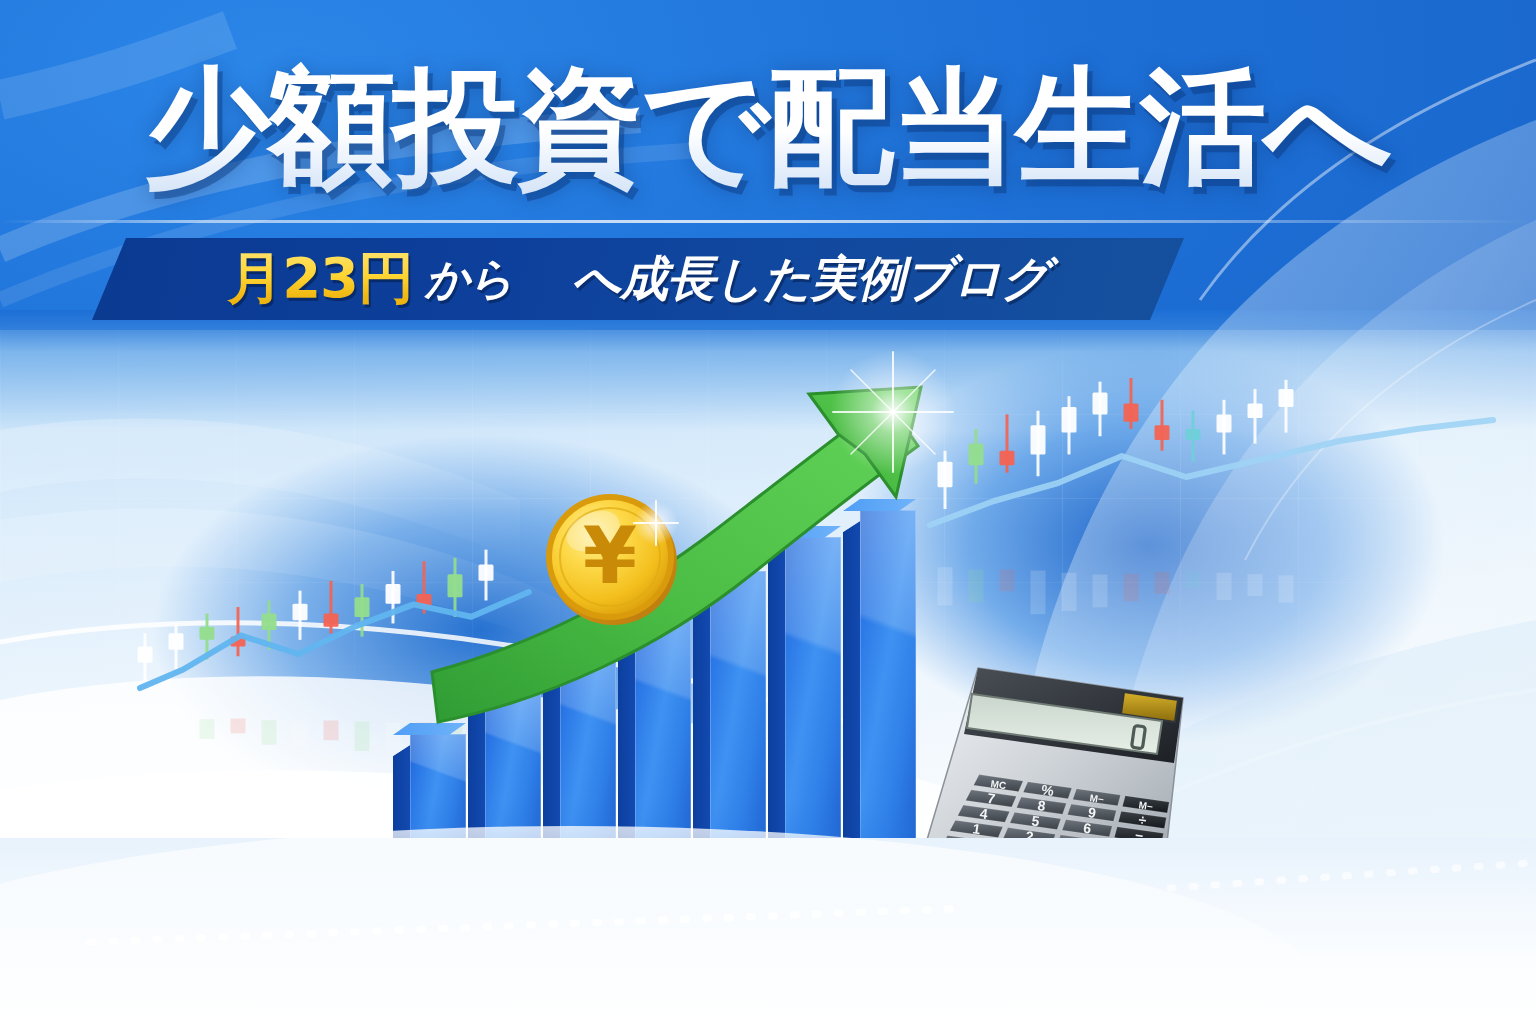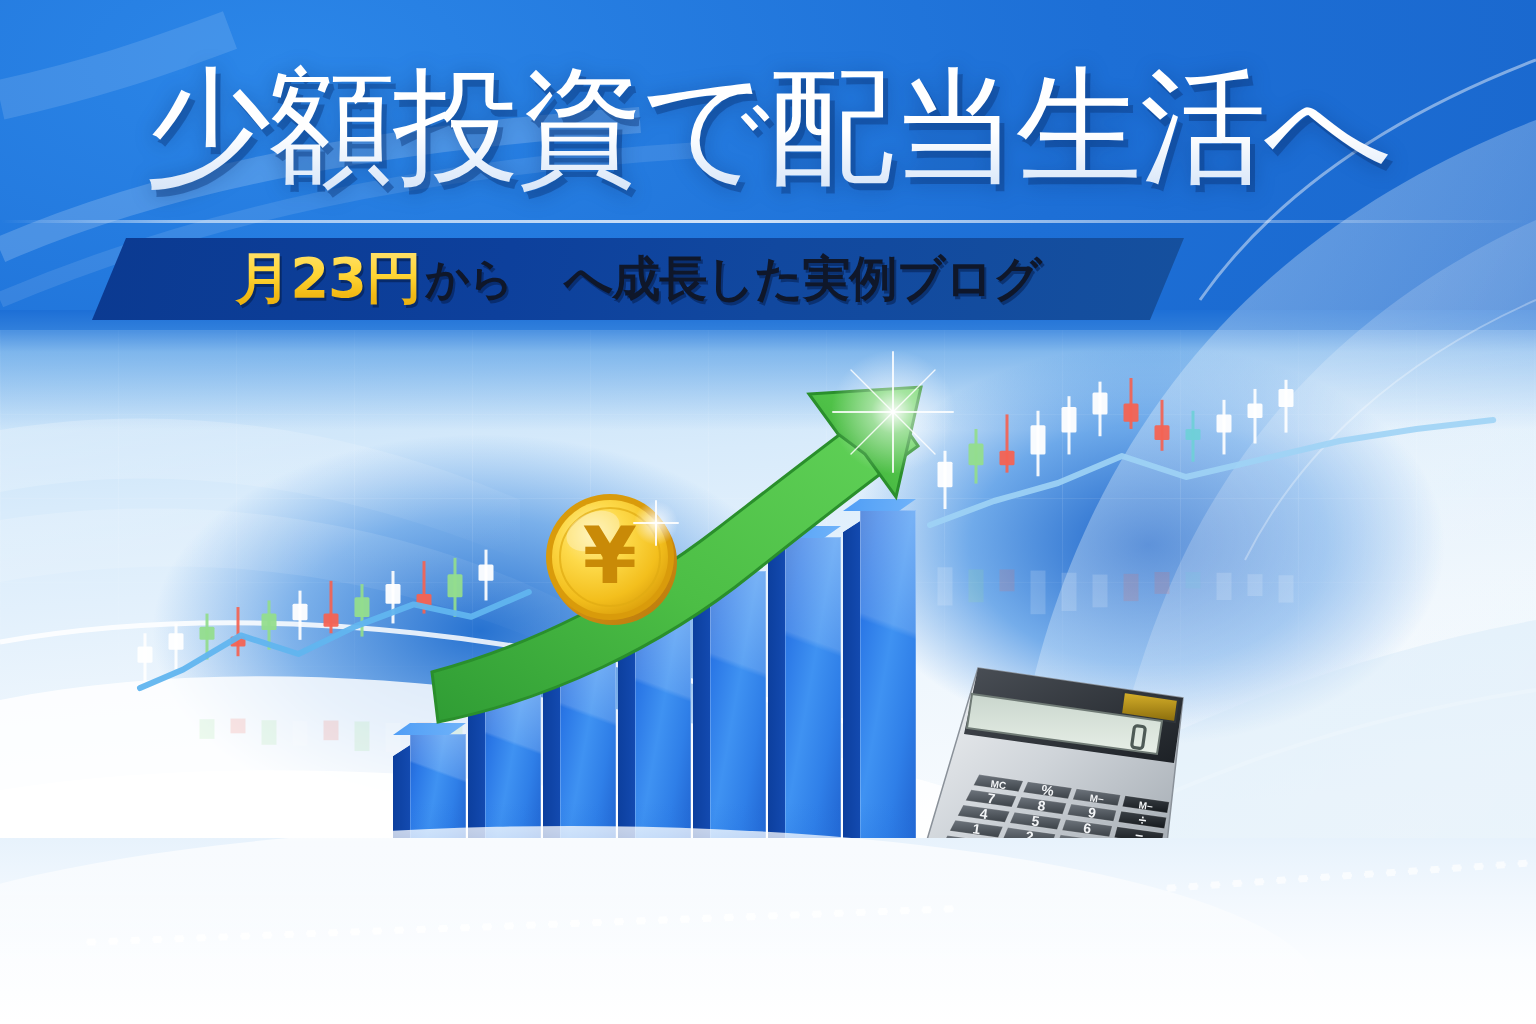--- a/index.html
+++ b/index.html
@@ -47,52 +47,53 @@
   .hairline{
     position:absolute;left:0;right:0;top:220px;height:3px;
     background:linear-gradient(90deg,rgba(255,255,255,0) 0%,rgba(255,255,255,.55) 12%,rgba(255,255,255,.8) 48%,rgba(255,255,255,.35) 82%,rgba(255,255,255,0) 100%);
     filter:blur(.4px);
   }
 
   .title{
     position:absolute;left:0;right:0;top:52px;height:152px;
     display:flex;align-items:center;justify-content:center;
     white-space:nowrap;
-    font-size:126px;font-weight:400;letter-spacing:-2px;
+    font-size:126px;font-weight:700;letter-spacing:-2px;
     color:#fdfeff;
     background:linear-gradient(180deg,#ffffff 0%,#ffffff 52%,#e4eefb 78%,#cfe0f5 100%);
     -webkit-background-clip:text;background-clip:text;
     -webkit-text-fill-color:transparent;
     filter:drop-shadow(5px 7px 0 rgba(10,52,120,.42)) drop-shadow(0 2px 10px rgba(5,40,100,.35));
     font-family:"DejaVu Sans","Liberation Sans",sans-serif;
   }
 
   .subband{
     position:absolute;left:92px;top:238px;width:1092px;height:82px;
     background:linear-gradient(100deg,#0b3a91 0%,#0d409c 38%,#11489f 62%,#15509e 100%);
     -webkit-clip-path:polygon(34px 0,100% 0,calc(100% - 34px) 100%,0 100%);
             clip-path:polygon(34px 0,100% 0,calc(100% - 34px) 100%,0 100%);
     box-shadow:0 3px 12px rgba(4,30,80,.35);
   }
   .subband-inner{
     position:absolute;left:92px;top:238px;width:1092px;height:82px;
-    display:flex;align-items:center;justify-content:center;gap:4px;
+    display:flex;align-items:center;justify-content:center;gap:12px;
     white-space:nowrap;font-size:50px;font-weight:700;
     font-family:"DejaVu Sans","Liberation Sans",sans-serif;
     letter-spacing:-1px;
   }
   .sub-gold{
     background:linear-gradient(180deg,#ffe680 0%,#ffd534 45%,#f2ba15 70%,#e3a80c 100%);
     -webkit-background-clip:text;background-clip:text;-webkit-text-fill-color:transparent;
     filter:drop-shadow(2px 3px 0 rgba(3,25,70,.55));
     font-size:56px;
   }
   .sub-white{
-    color:#0f172a;filter:drop-shadow(2px 3px 0 rgba(3,25,70,.5));
+    color:#ffffff;filter:drop-shadow(2px 3px 0 rgba(3,25,70,.5));
     font-size:44px;
+    font-style:italic;
   }
   .sub-white.big{font-size:48px;margin-left:47px;}
 
   
   .swoosh-layer{position:absolute;inset:0;pointer-events:none;}
 
   
   .cs-wrap{position:absolute;inset:0;}
 
   

